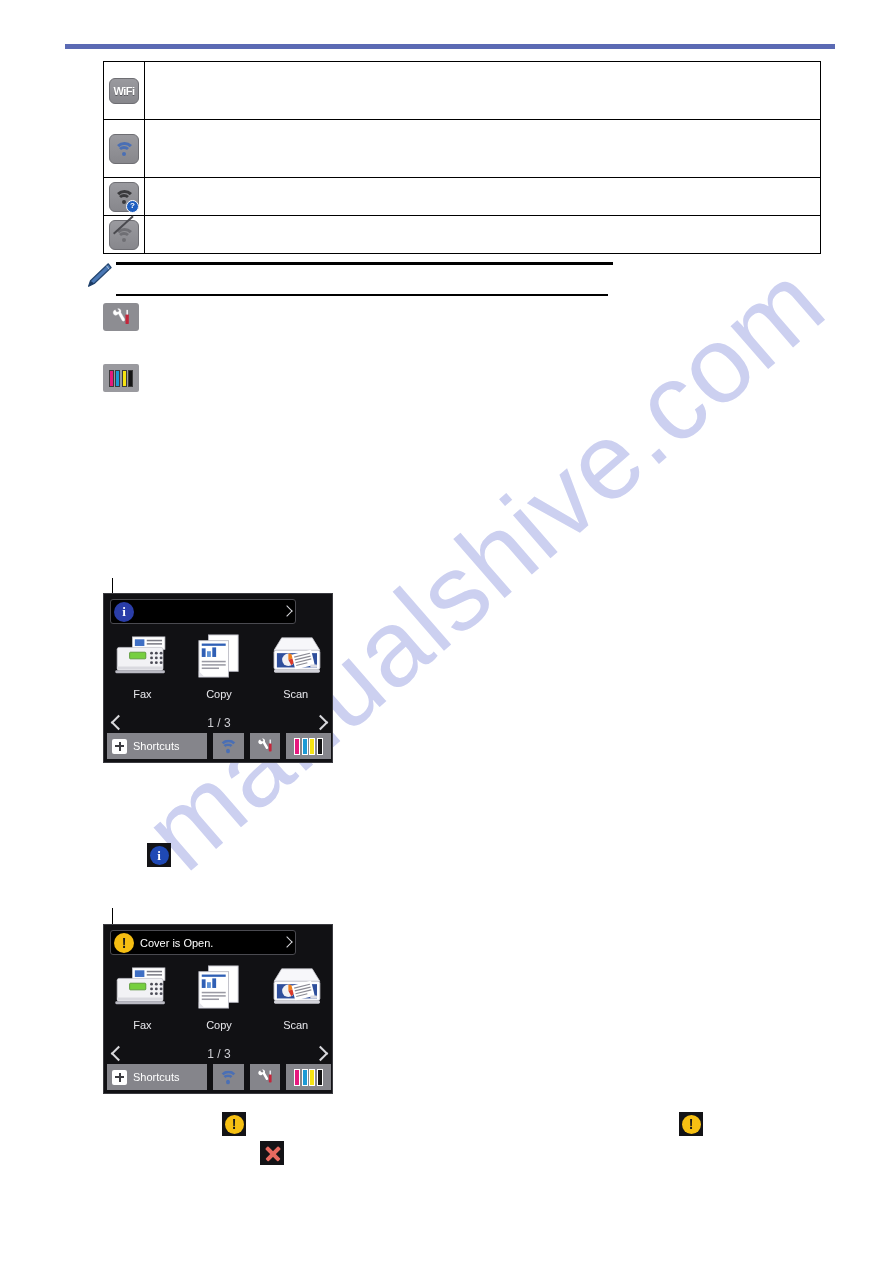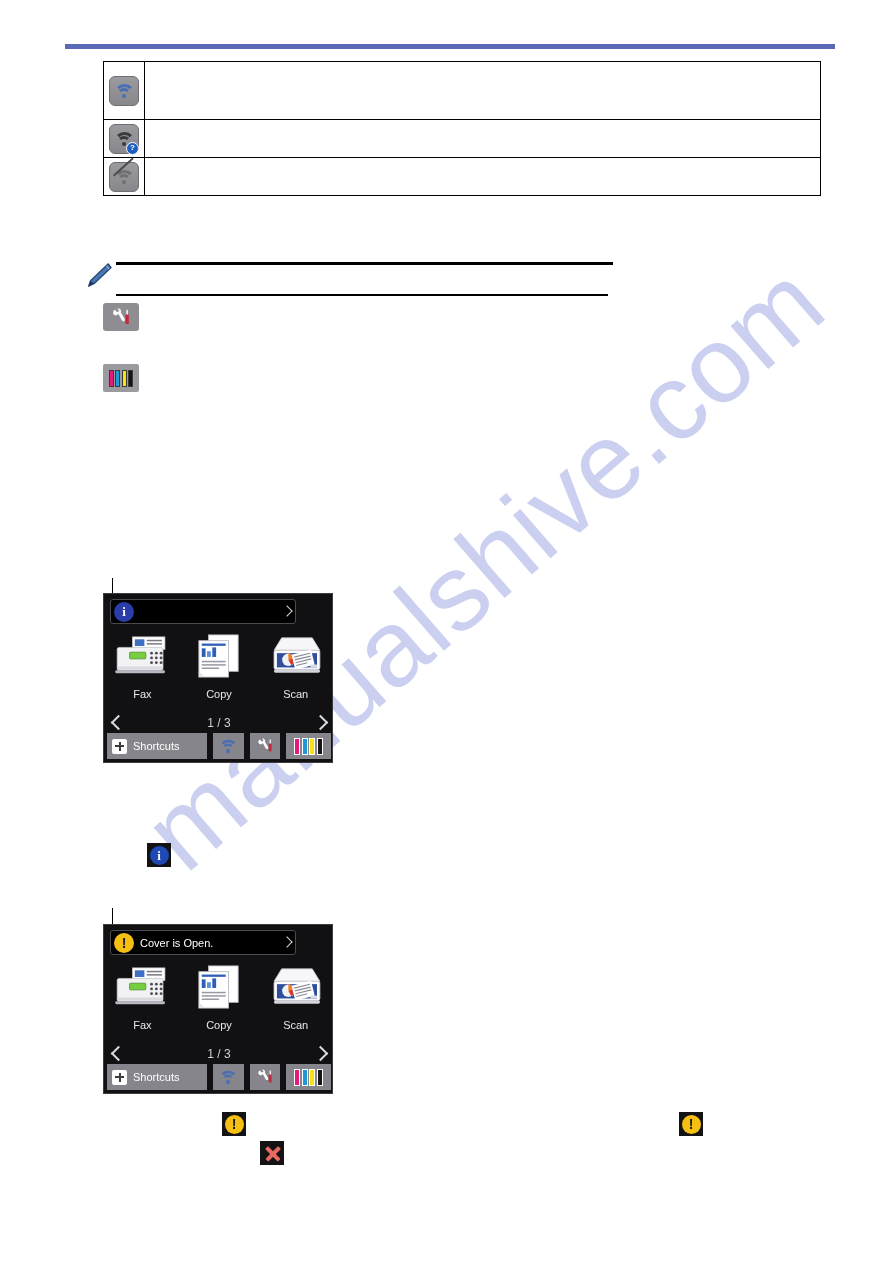--- a/index.html
+++ b/index.html
@@ -300,20 +300,28 @@
 <div id="watermark">
   <span>manualshive.com</span>
 </div>
 
 <div id="page">
 
   <div class="top-rule"></div>
 
   <table class="icon-table">
     <tbody>
+      <tr class="r-tall">
+        <td class="c-icon">
+          <span class="keybadge">
+            <span class="wifi-text">WiFi</span>
+          </span>
+        </td>
+        <td class="c-desc"></td>
+      </tr>
       <tr class="r-tall">
         <td class="c-icon">
           <span class="keybadge sq">
             <span class="wifi blue">
                 <i class="a3"></i>
                 <i class="a2"></i>
                 <i class="dot"></i>
               </span>
           </span>
         </td>

